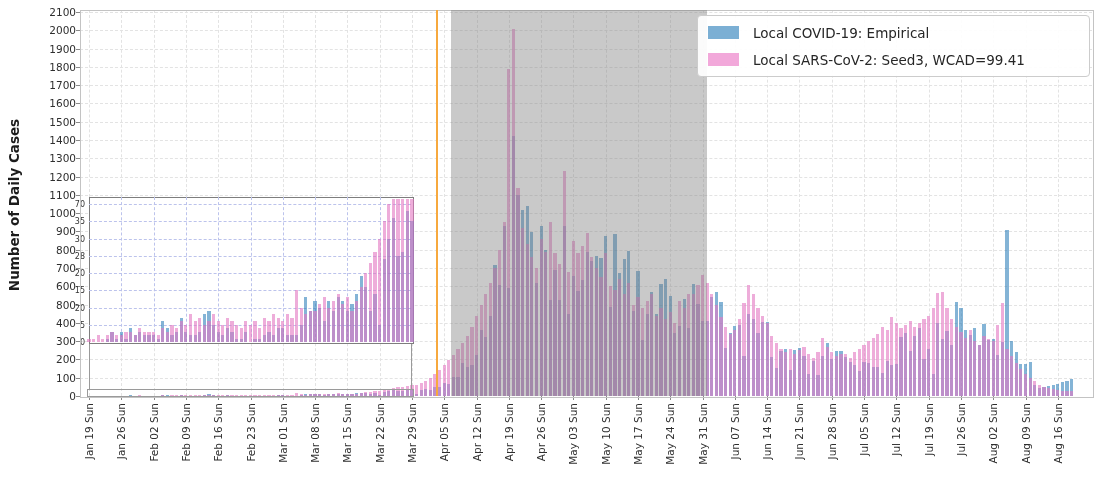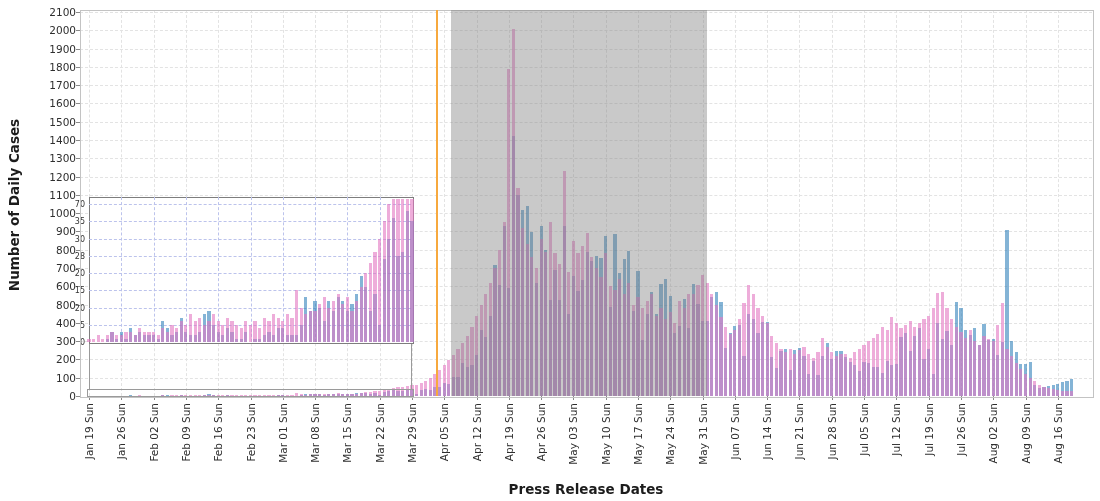--- a/index.html
+++ b/index.html
@@ -789,16 +789,25 @@
       <div class="inset-bar" style="left:410.3px;top:198.8px;width:3.3px;height:143.2px;background:rgba(227,119,194,0.6);"></div>
     </div>
 
   <div id="src-rect" style="left:87px;top:389px;width:325px;height:6px;"></div>
   <div class="connector" style="left:89px;top:342px;height:47px;"></div>
   <div class="connector" style="left:411px;top:342px;height:47px;"></div>
 
   <div id="band" style="left: 451.1px; top: 10px; width: 256px; height: 386px; background: rgba(127, 127, 127, 0.42);"></div>
   <div id="orangeline" style="left: 436.4px; top: 10px; width: 2px; height: 386px; background: rgb(247, 169, 62);"></div>
 
+  <div id="legend">
+    <div class="legend-row" style="top:10px;">
+      <span class="legend-swatch" style="background: rgb(123, 175, 212);"></span>
+      <span class="legend-text">Local COVID-19: Empirical</span>
+    </div>
+    <div class="legend-row" style="top:37px;">
+      <span class="legend-swatch" style="background: rgb(242, 168, 218);"></span>
+      <span class="legend-text">Local SARS-CoV-2: Seed3, WCAD=99.41</span>
+    </div>
+  </div>
 
   <div id="ylab" class="axis-title">Number of Daily Cases</div>
-  <div id="xlab" class="axis-title">Press Release Dates</div>
 </div>
 
 </body></html>

